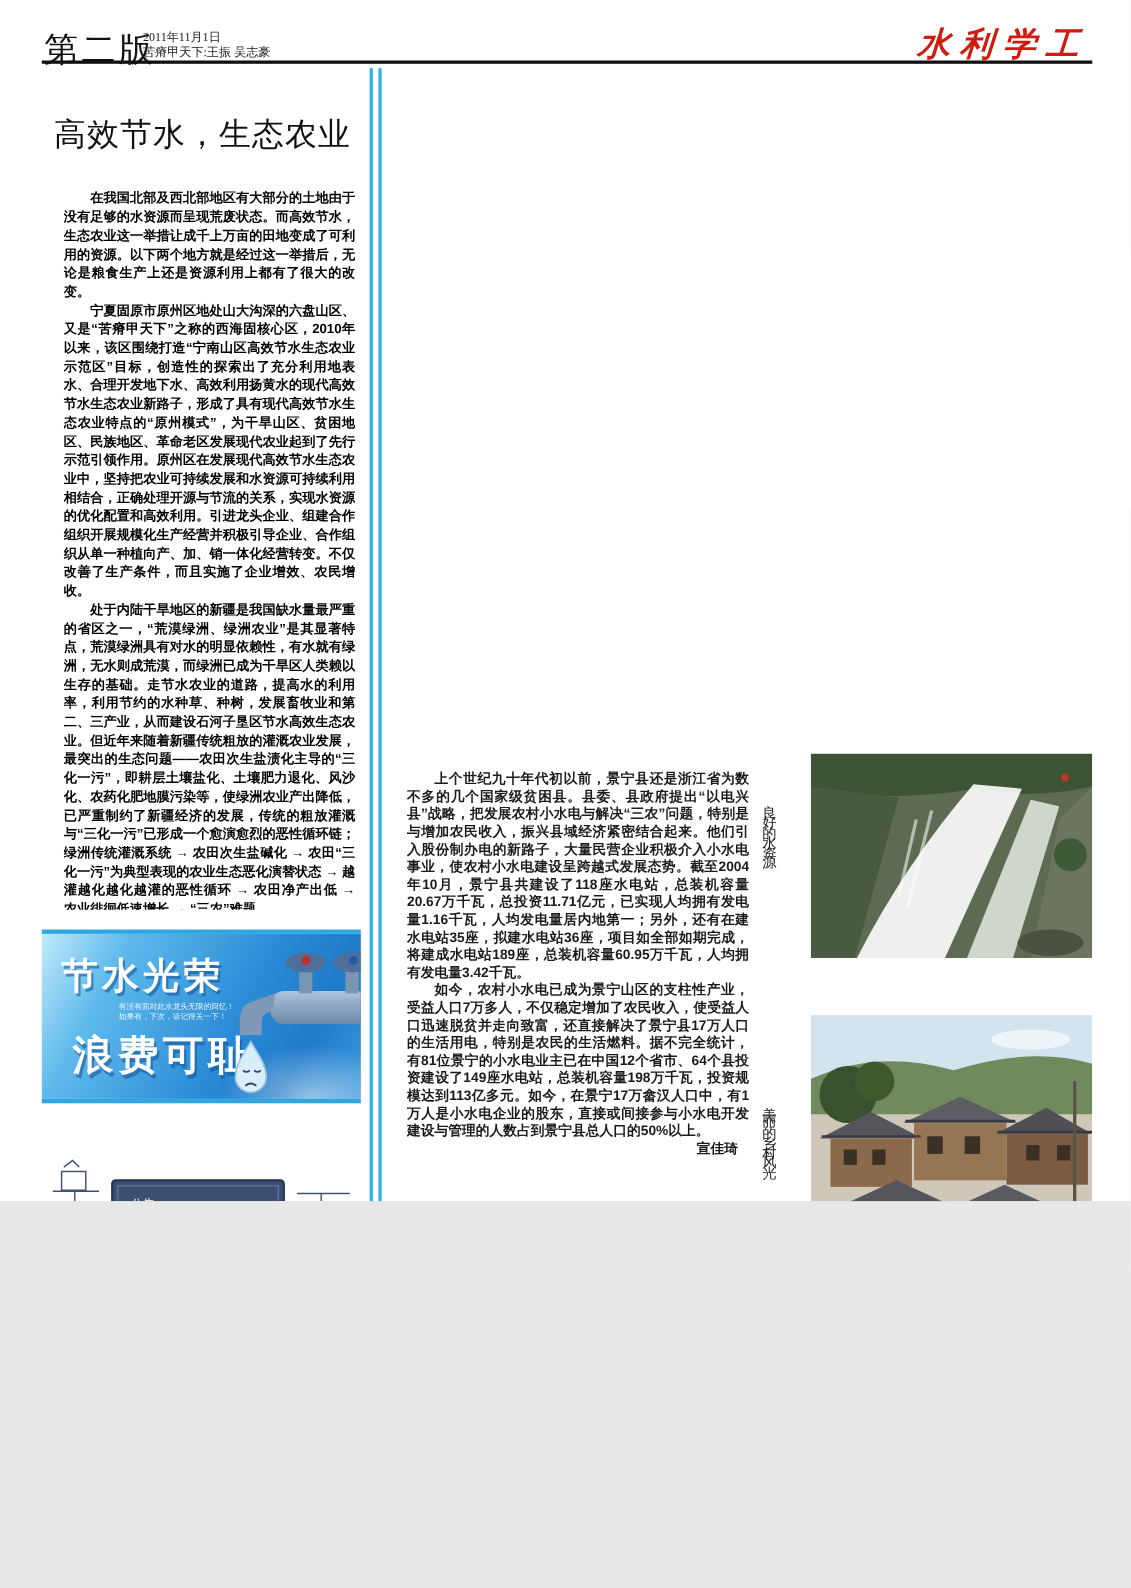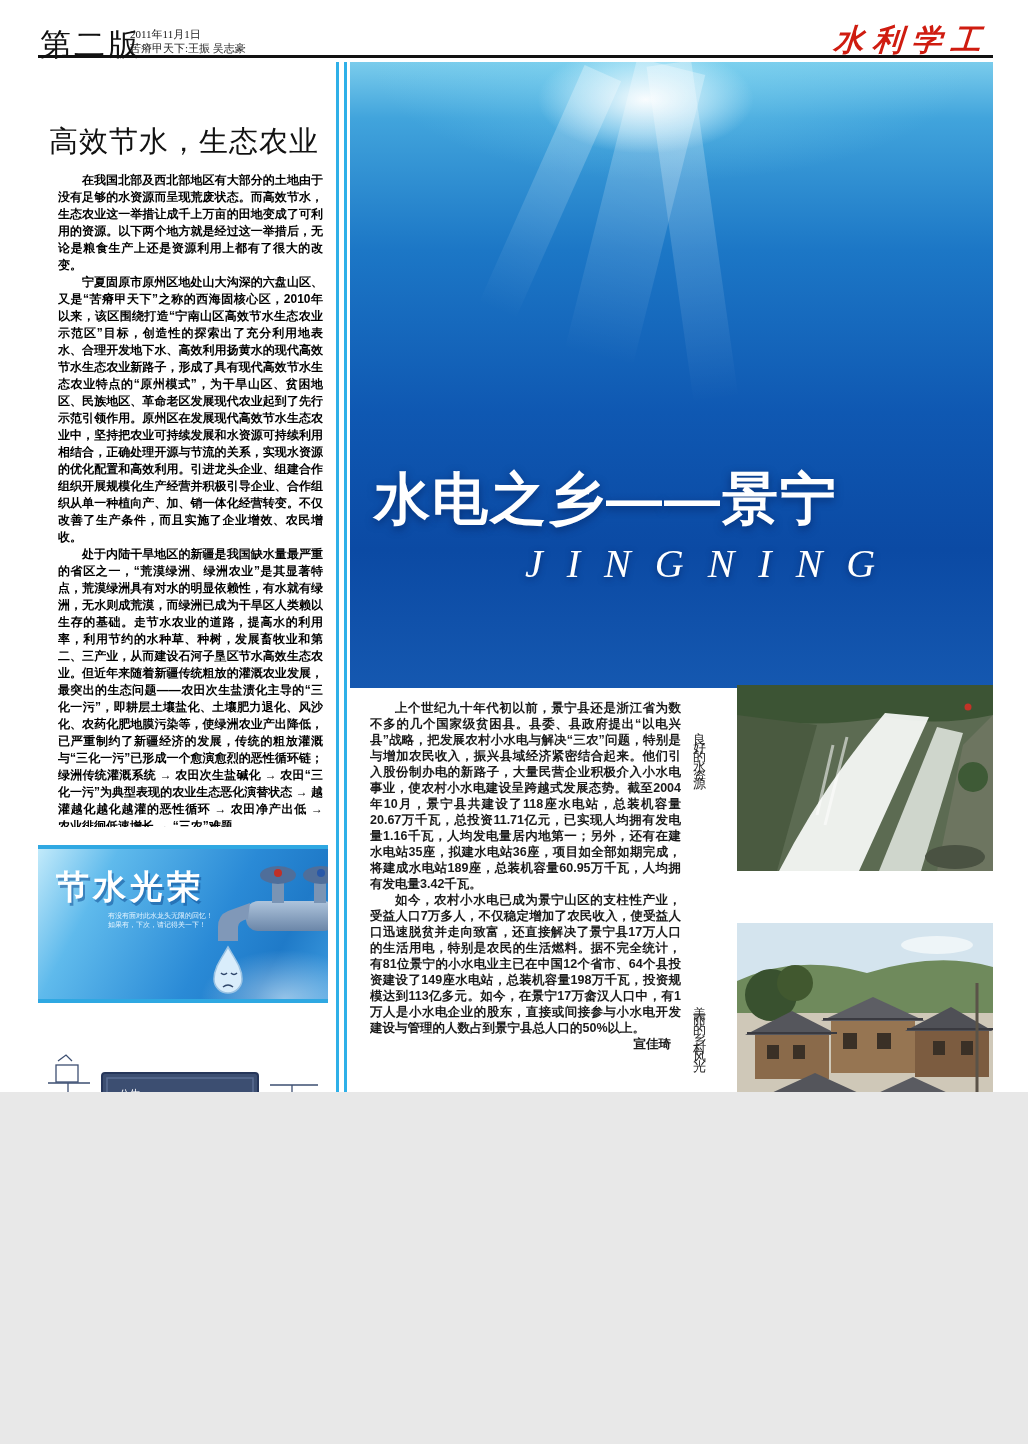--- a/index.html
+++ b/index.html
@@ -58,34 +58,35 @@
 
   <div class="abs page-label" style="left:40px;top:24px;">第二版</div>
   <div class="abs hdr-small" style="left:130px;top:27px;">2011年11月1日</div>
   <div class="abs hdr-small" style="left:130px;top:41px;">苦瘠甲天下:王振 吴志豪</div>
   <div class="abs hdr-rule" style="left:38px;top:55px;width:955px;height:3px;"></div>
   <div class="abs masthead" style="right:38px;top:20px;">水利学工</div>
 
   <div class="abs vline" style="left:336px;top:62px;width:3px;height:1344px;"></div>
   <div class="abs vline" style="left:344px;top:62px;width:3px;height:1344px;"></div>
 
-  <div class="abs lart-title" style="left:38px;top:103px;width:292px;margin-top:19px;">高效节水，生态农业</div>
+  <div class="abs lart-title" style="left:38px;top:103px;width:292px;">高效节水，生态农业</div>
   <div class="abs lart-body" style="left:58px;top:172px;width:265px;height:655px;">
     <p>在我国北部及西北部地区有大部分的土地由于没有足够的水资源而呈现荒废状态。而高效节水，生态农业这一举措让成千上万亩的田地变成了可利用的资源。以下两个地方就是经过这一举措后，无论是粮食生产上还是资源利用上都有了很大的改变。</p>
     <p>宁夏固原市原州区地处山大沟深的六盘山区、又是“苦瘠甲天下”之称的西海固核心区，2010年以来，该区围绕打造“宁南山区高效节水生态农业示范区”目标，创造性的探索出了充分利用地表水、合理开发地下水、高效利用扬黄水的现代高效节水生态农业新路子，形成了具有现代高效节水生态农业特点的“原州模式”，为干旱山区、贫困地区、民族地区、革命老区发展现代农业起到了先行示范引领作用。原州区在发展现代高效节水生态农业中，坚持把农业可持续发展和水资源可持续利用相结合，正确处理开源与节流的关系，实现水资源的优化配置和高效利用。引进龙头企业、组建合作组织开展规模化生产经营并积极引导企业、合作组织从单一种植向产、加、销一体化经营转变。不仅改善了生产条件，而且实施了企业增效、农民增收。</p>
     <p>处于内陆干旱地区的新疆是我国缺水量最严重的省区之一，“荒漠绿洲、绿洲农业”是其显著特点，荒漠绿洲具有对水的明显依赖性，有水就有绿洲，无水则成荒漠，而绿洲已成为干旱区人类赖以生存的基础。走节水农业的道路，提高水的利用率，利用节约的水种草、种树，发展畜牧业和第二、三产业，从而建设石河子垦区节水高效生态农业。但近年来随着新疆传统粗放的灌溉农业发展，最突出的生态问题——农田次生盐渍化主导的“三化一污”，即耕层土壤盐化、土壤肥力退化、风沙化、农药化肥地膜污染等，使绿洲农业产出降低，已严重制约了新疆经济的发展，传统的粗放灌溉与“三化一污”已形成一个愈演愈烈的恶性循环链；绿洲传统灌溉系统 → 农田次生盐碱化 → 农田“三化一污”为典型表现的农业生态恶化演替状态 → 越灌越化越化越灌的恶性循环 → 农田净产出低 → 农业徘徊低速增长 → “三农”难题。</p>
 
   </div>
 
   <div class="abs poster" style="left:38px;top:845px;width:290px;height:150px;">
     <div class="abs poster-big" style="left:18px;top:16px;">节水光荣</div>
     <div class="abs poster-small" style="left:70px;top:62px;width:140px;">
       <div>有没有面对此水龙头无限的回忆！</div>
       <div>如果有，下次，请记得关一下！</div>
     </div>
+    <div class="abs poster-big" style="left:28px;top:86px;font-size:37px;">浪费可耻</div>
     <svg class="abs" style="left:150px;top:0;" width="140" height="150" viewBox="0 0 140 150">
       <defs>
         <linearGradient id="fg" x1="0" y1="0" x2="0" y2="1">
           <stop offset="0" stop-color="#aec4dc"></stop>
             <stop offset="1" stop-color="#6b86a8"></stop>
         </linearGradient>
       </defs>
       <rect x="58" y="52" width="90" height="30" rx="12" fill="url(#fg)"></rect>
       <path d="M62,54 L40,62 Q30,66 30,78 L30,92 L50,92 L50,78 Q50,72 60,70 Z" fill="#8098b8"></path>
       <rect x="84" y="28" width="12" height="26" fill="#7a94b4"></rect>
@@ -172,27 +173,20 @@
     </g>
     <g stroke="#3d4f72" stroke-width="1.2" fill="none">
       <path d="M10,142 q4,-12 8,0 M22,144 q4,-10 8,0 M36,143 q4,-12 8,0 M130,146 q3,-8 6,0 M140,147 q3,-7 6,0"></path>
       <circle cx="95" cy="140" r="9"></circle>
         <circle cx="107" cy="144" r="7"></circle>
       <path d="M90,133 l-3,-6 M100,132 l2,-6 M114,142 q7,-2 6,5"></path>
     </g>
     <text x="8" y="170" class="wm">www.nagalooza.com</text>
   </svg>
 
-  <div class="abs banner" style="left:350px;top:62px;width:643px;height:626px;">
-    <div class="abs ray" style="left:250px;top:0;width:70px;height:300px;transform:rotate(14deg);"></div>
-    <div class="abs ray" style="left:320px;top:0;width:45px;height:340px;transform:rotate(-8deg);"></div>
-    <div class="abs ray" style="left:180px;top:0;width:40px;height:260px;transform:rotate(24deg);"></div>
-    <div class="abs banner-title" style="left:24px;top:400px;">水电之乡——景宁</div>
-    <div class="abs banner-sub" style="left:175px;top:478px;">JINGNING</div>
-  </div>
 
   <div class="abs cart-body" style="left:370px;top:700px;width:311px;height:452px;">
     <p>上个世纪九十年代初以前，景宁县还是浙江省为数不多的几个国家级贫困县。县委、县政府提出“以电兴县”战略，把发展农村小水电与解决“三农”问题，特别是与增加农民收入，振兴县域经济紧密结合起来。他们引入股份制办电的新路子，大量民营企业积极介入小水电事业，使农村小水电建设呈跨越式发展态势。截至2004年10月，景宁县共建设了118座水电站，总装机容量20.67万千瓦，总投资11.71亿元，已实现人均拥有发电量1.16千瓦，人均发电量居内地第一；另外，还有在建水电站35座，拟建水电站36座，项目如全部如期完成，将建成水电站189座，总装机容量60.95万千瓦，人均拥有发电量3.42千瓦。</p>
     <p>如今，农村小水电已成为景宁山区的支柱性产业，受益人口7万多人，不仅稳定增加了农民收入，使受益人口迅速脱贫并走向致富，还直接解决了景宁县17万人口的生活用电，特别是农民的生活燃料。据不完全统计，有81位景宁的小水电业主已在中国12个省市、64个县投资建设了149座水电站，总装机容量198万千瓦，投资规模达到113亿多元。如今，在景宁17万畲汉人口中，有1万人是小水电企业的股东，直接或间接参与小水电开发建设与管理的人数占到景宁县总人口的50%以上。</p>
     <div class="sig">宣佳琦</div>
   </div>
   <div class="abs photo-caption" style="left:370px;top:1152px;width:250px;">小桥流水</div>
 
   <div class="abs photo" style="left:385px;top:1188px;width:258px;height:217px;">
     <svg width="258" height="217" viewBox="0 0 258 217">

